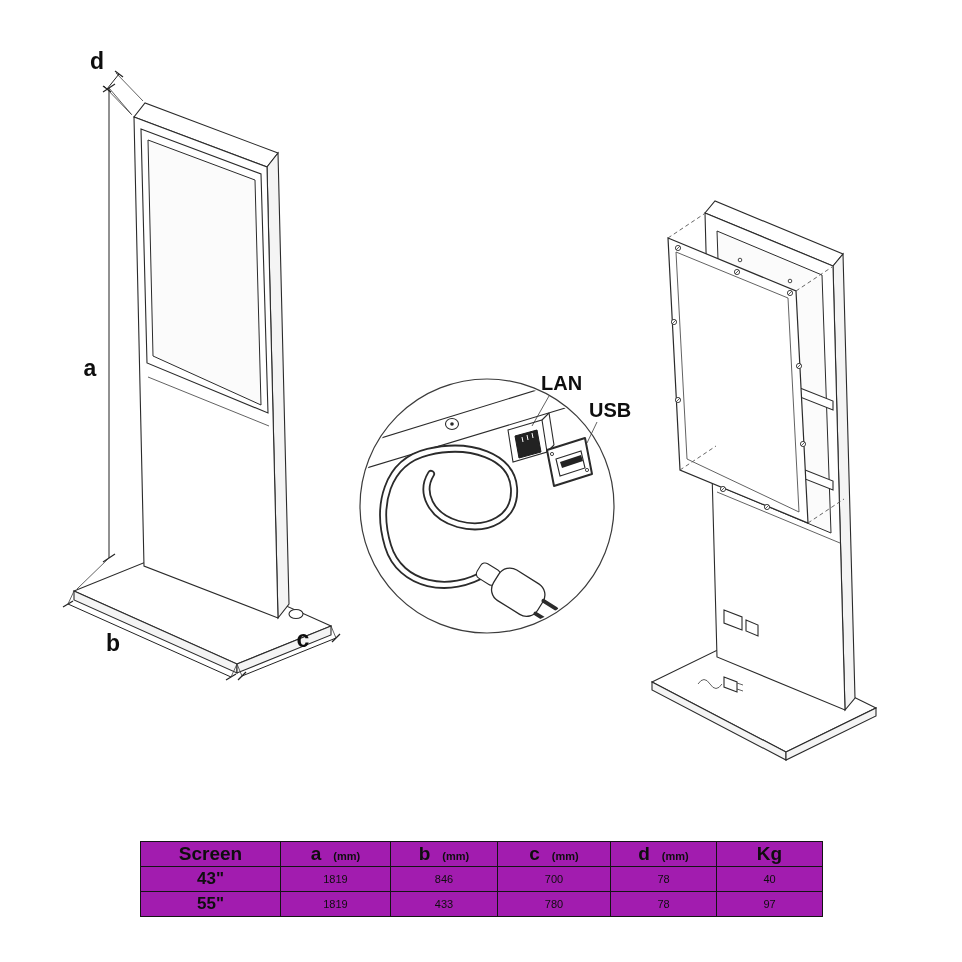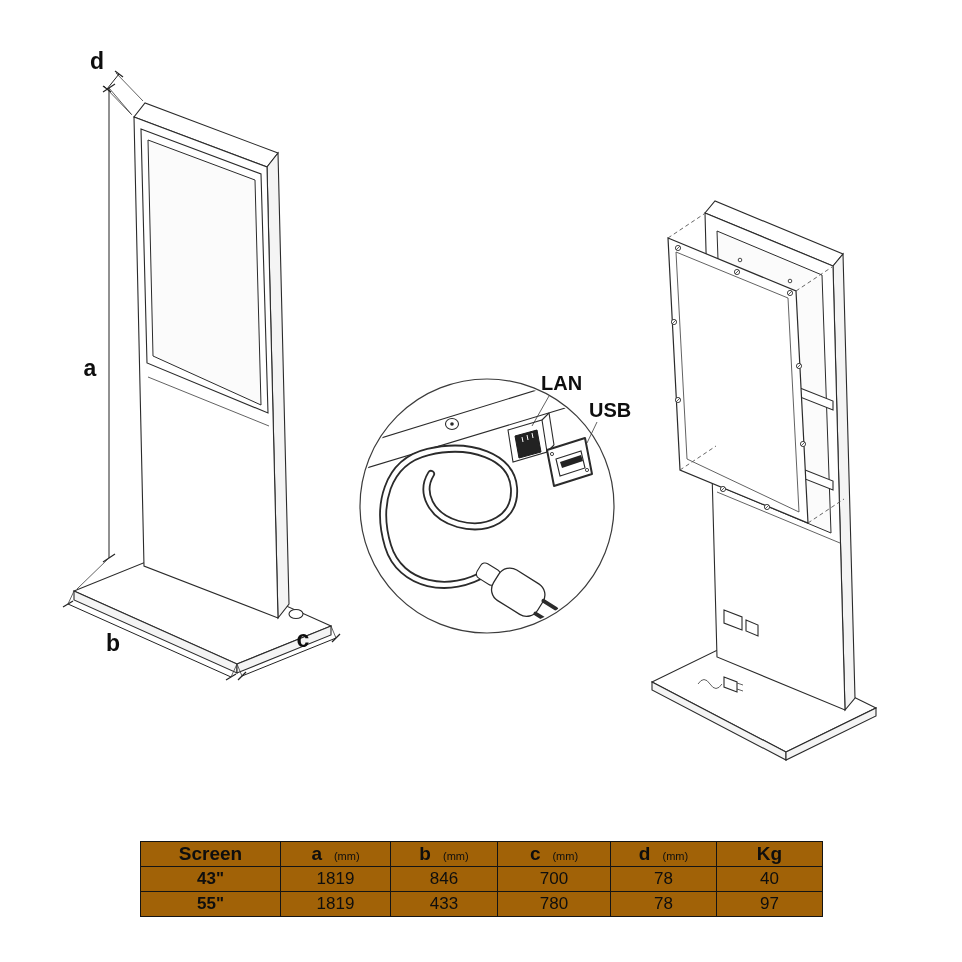--- a/index.html
+++ b/index.html
@@ -22,26 +22,26 @@
   .cable-out { stroke:#2b2b2b; stroke-width:8; fill:none; stroke-linecap:round; }
   .cable-in  { stroke:#ffffff; stroke-width:4.4; fill:none; stroke-linecap:round; }
   .prong { stroke:#2b2b2b; stroke-width:4; stroke-linecap:round; }
   .screw { stroke:#333; stroke-width:0.9; fill:#ffffff; }
 
   .dimlab  { font-family:"Liberation Sans",sans-serif; font-weight:700; font-size:23px; fill:#0e0e0e; text-anchor:middle; }
   .portlab { font-family:"Liberation Sans",sans-serif; font-weight:700; font-size:20px; fill:#0e0e0e; }
 
   
   table.spec { position:absolute; left:140px; top:841px; width:682px;
-               border-collapse:collapse; table-layout:fixed; background:#a16207; }
+               border-collapse:collapse; table-layout:fixed; background:#a21caf; }
   .spec th, .spec td { border:1.6px solid #141414; text-align:center; vertical-align:middle;
-                       height:25px; font-size:17px; color:#0e0e0e; padding:0; }
+                       height:25px; font-size:11px; color:#0e0e0e; padding:0; }
   .spec th { font-size:19px; font-weight:700; }
   .spec td.bold { font-weight:700; font-size:17px; }
-  .h-unit { font-size:11px; font-weight:400; margin-left:12px; }
+  .h-unit { font-size:11px; font-weight:700; margin-left:12px; }
 </style>
 </head>
 <body>
 
 <div class="page">
 
   <svg class="diagram" width="962" height="830" viewBox="0 0 962 830">
 
     <defs>
       <clipPath id="detailClip">

